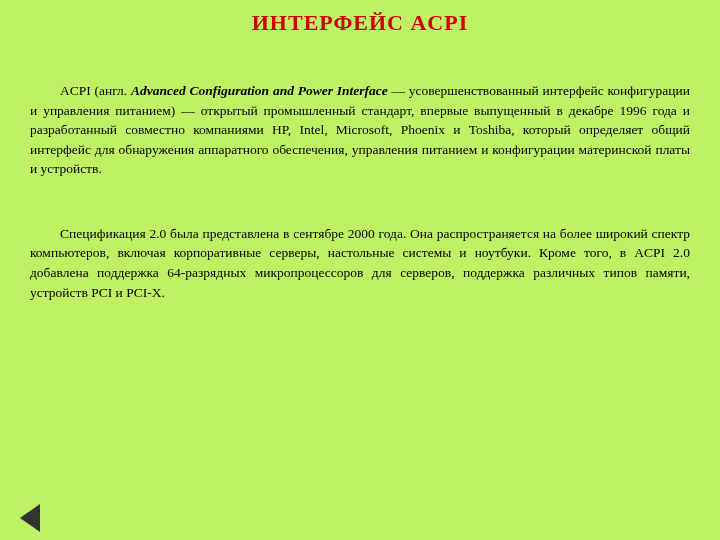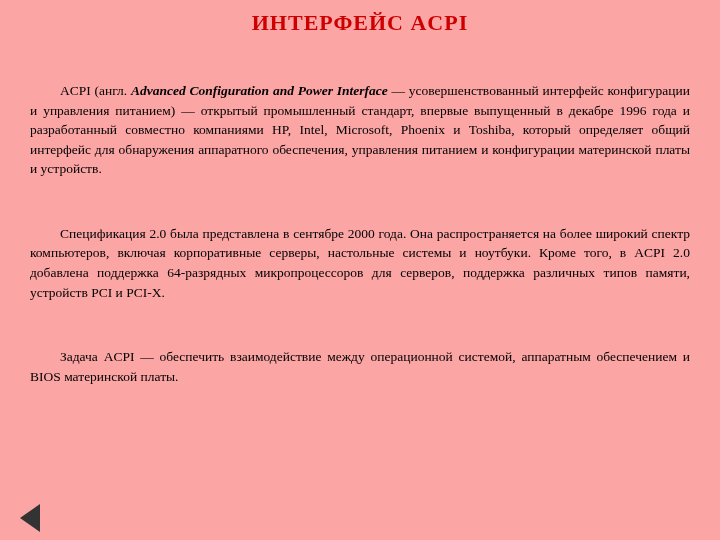--- a/index.html
+++ b/index.html
@@ -13,21 +13,21 @@
       height: 540px;
       background: #ffffff;
       font-family: 'Times New Roman', Times, serif;
       font-size: 14px;
       overflow: hidden;
     }
 
     .page-container {
       width: 720px;
       height: 540px;
-      background: #fca5a5;
+      background: #bef264;
       padding: 10px 30px 10px 30px;
       position: relative;
     }
 
     .page-title {
       text-align: center;
       font-size: 22px;
       font-weight: bold;
       color: #cc0000;
       margin-bottom: 10px;
@@ -75,21 +75,18 @@
     <p class="paragraph">
       ACPI (англ. <em>Advanced Configuration and Power Interface</em> — усовершенствованный интерфейс конфигурации и управления питанием) — открытый промышленный стандарт, впервые выпущенный в декабре 1996 года и разработанный совместно компаниями HP, Intel, Microsoft, Phoenix и Toshiba, который определяет общий интерфейс для обнаружения аппаратного обеспечения, управления питанием и конфигурации материнской платы и устройств.
     </p>
 
     <p class="paragraph">
       Спецификация 2.0 была представлена в сентябре 2000 года. Она распространяется на более широкий спектр компьютеров, включая корпоративные серверы, настольные системы и ноутбуки. Кроме того, в ACPI 2.0 добавлена поддержка 64-разрядных микропроцессоров для серверов, поддержка различных типов памяти, устройств PCI и PCI-X.
     </p>
 
 
 
-    <p class="paragraph">
-      Задача ACPI — обеспечить взаимодействие между операционной системой, аппаратным обеспечением и BIOS материнской платы.
-    </p>
 
 
   </div>
 
   <div class="nav-arrow"></div>
 </div>
 
 </body></html>

